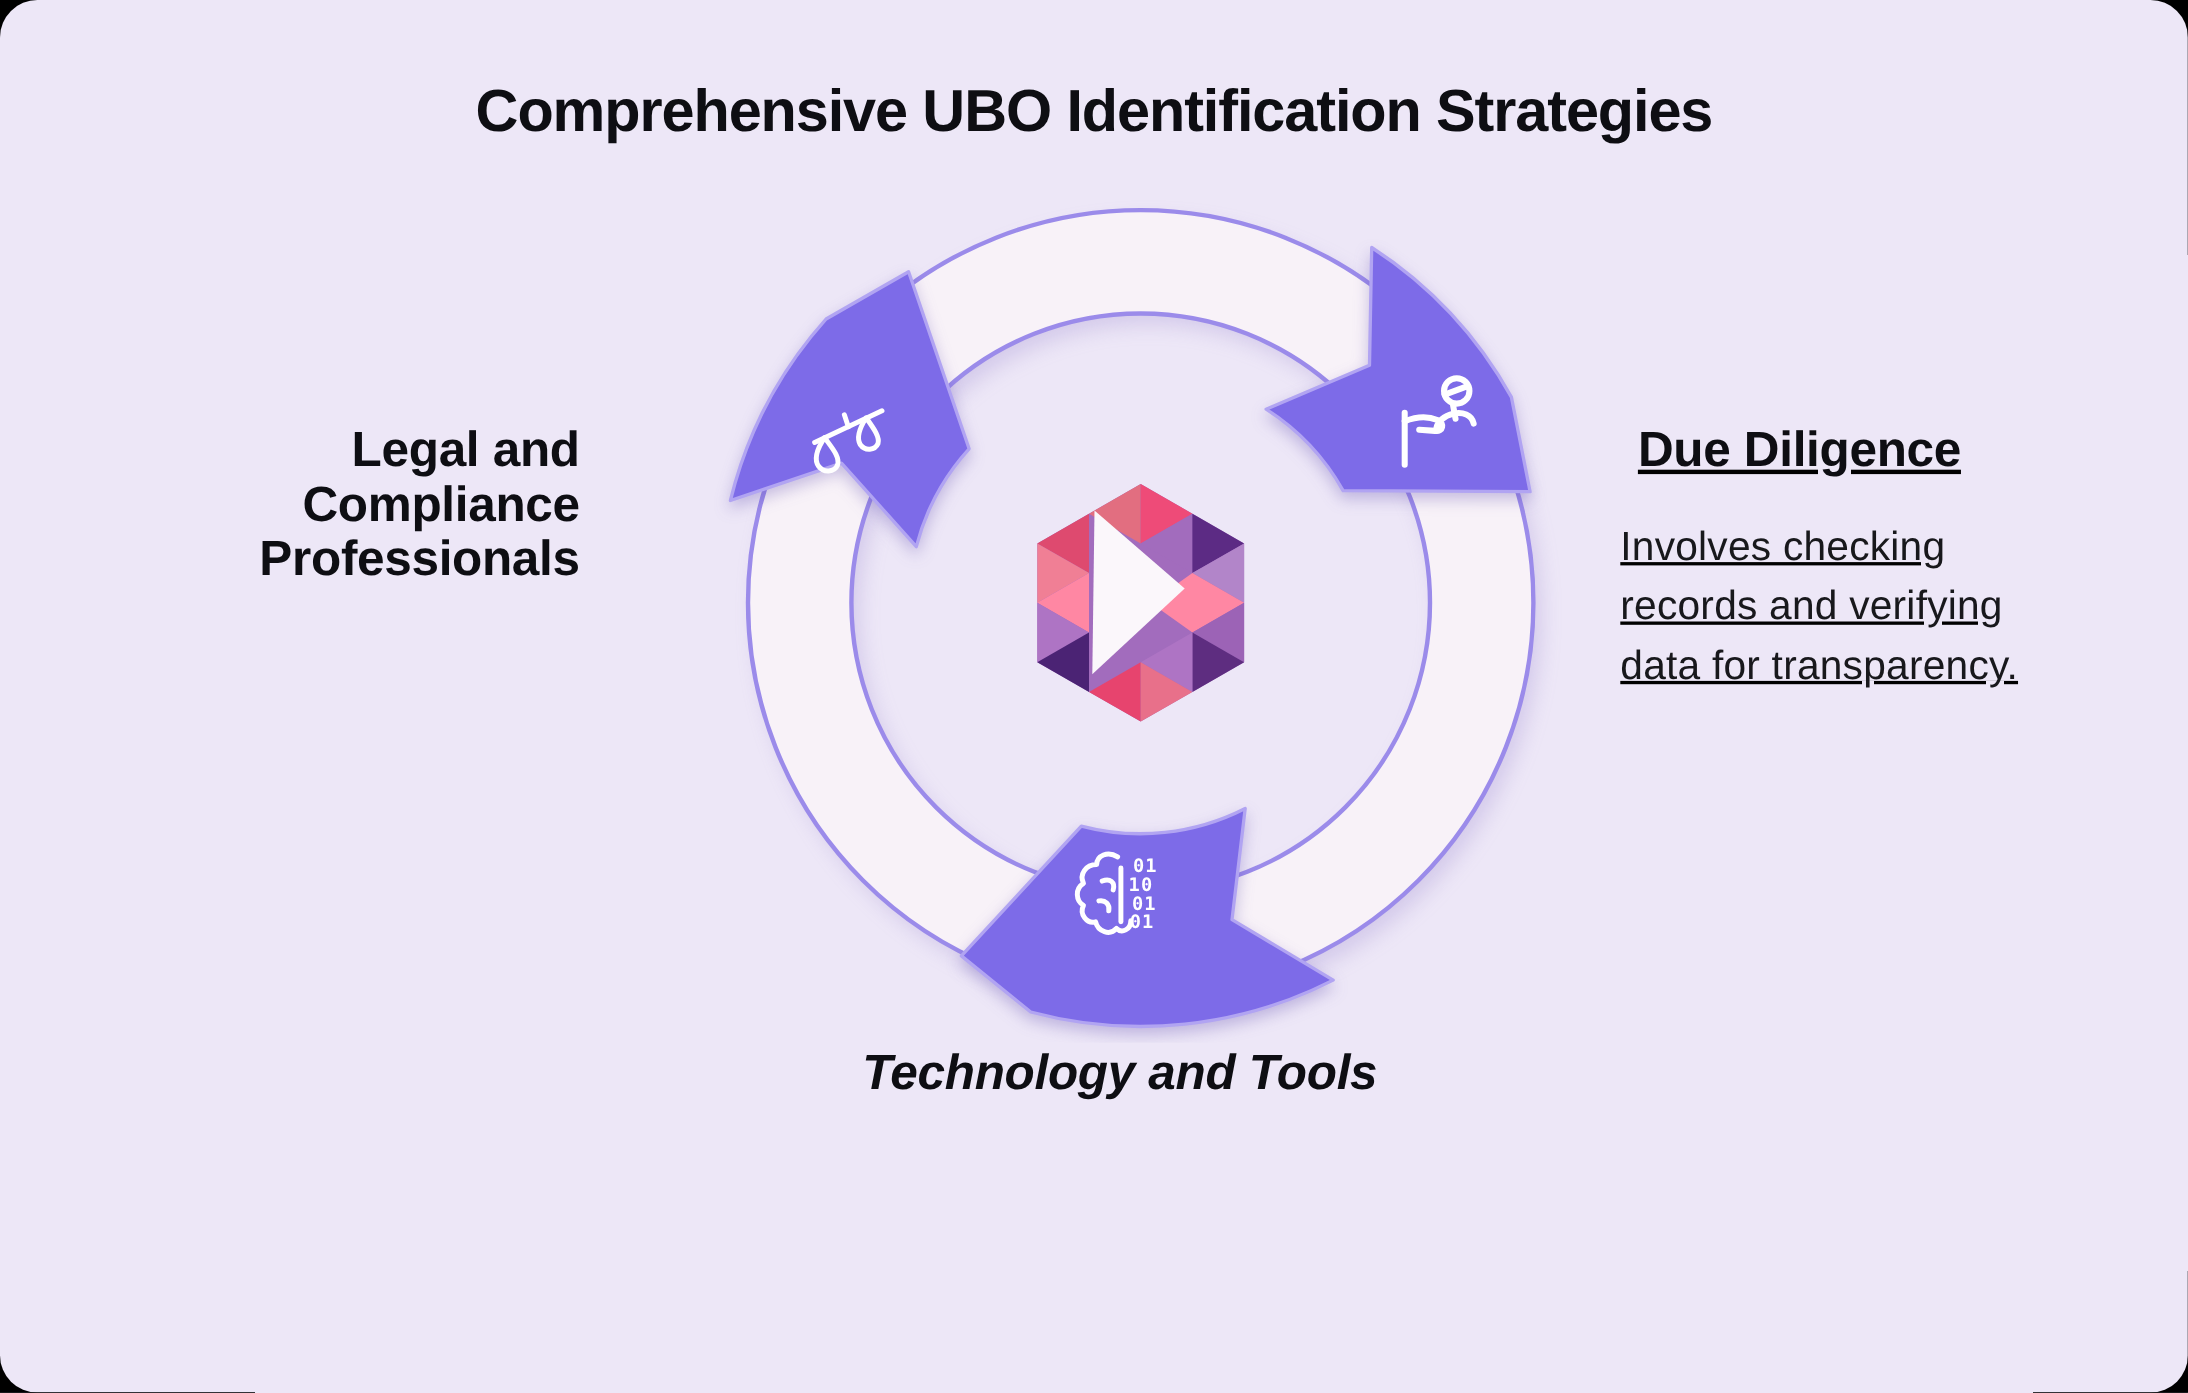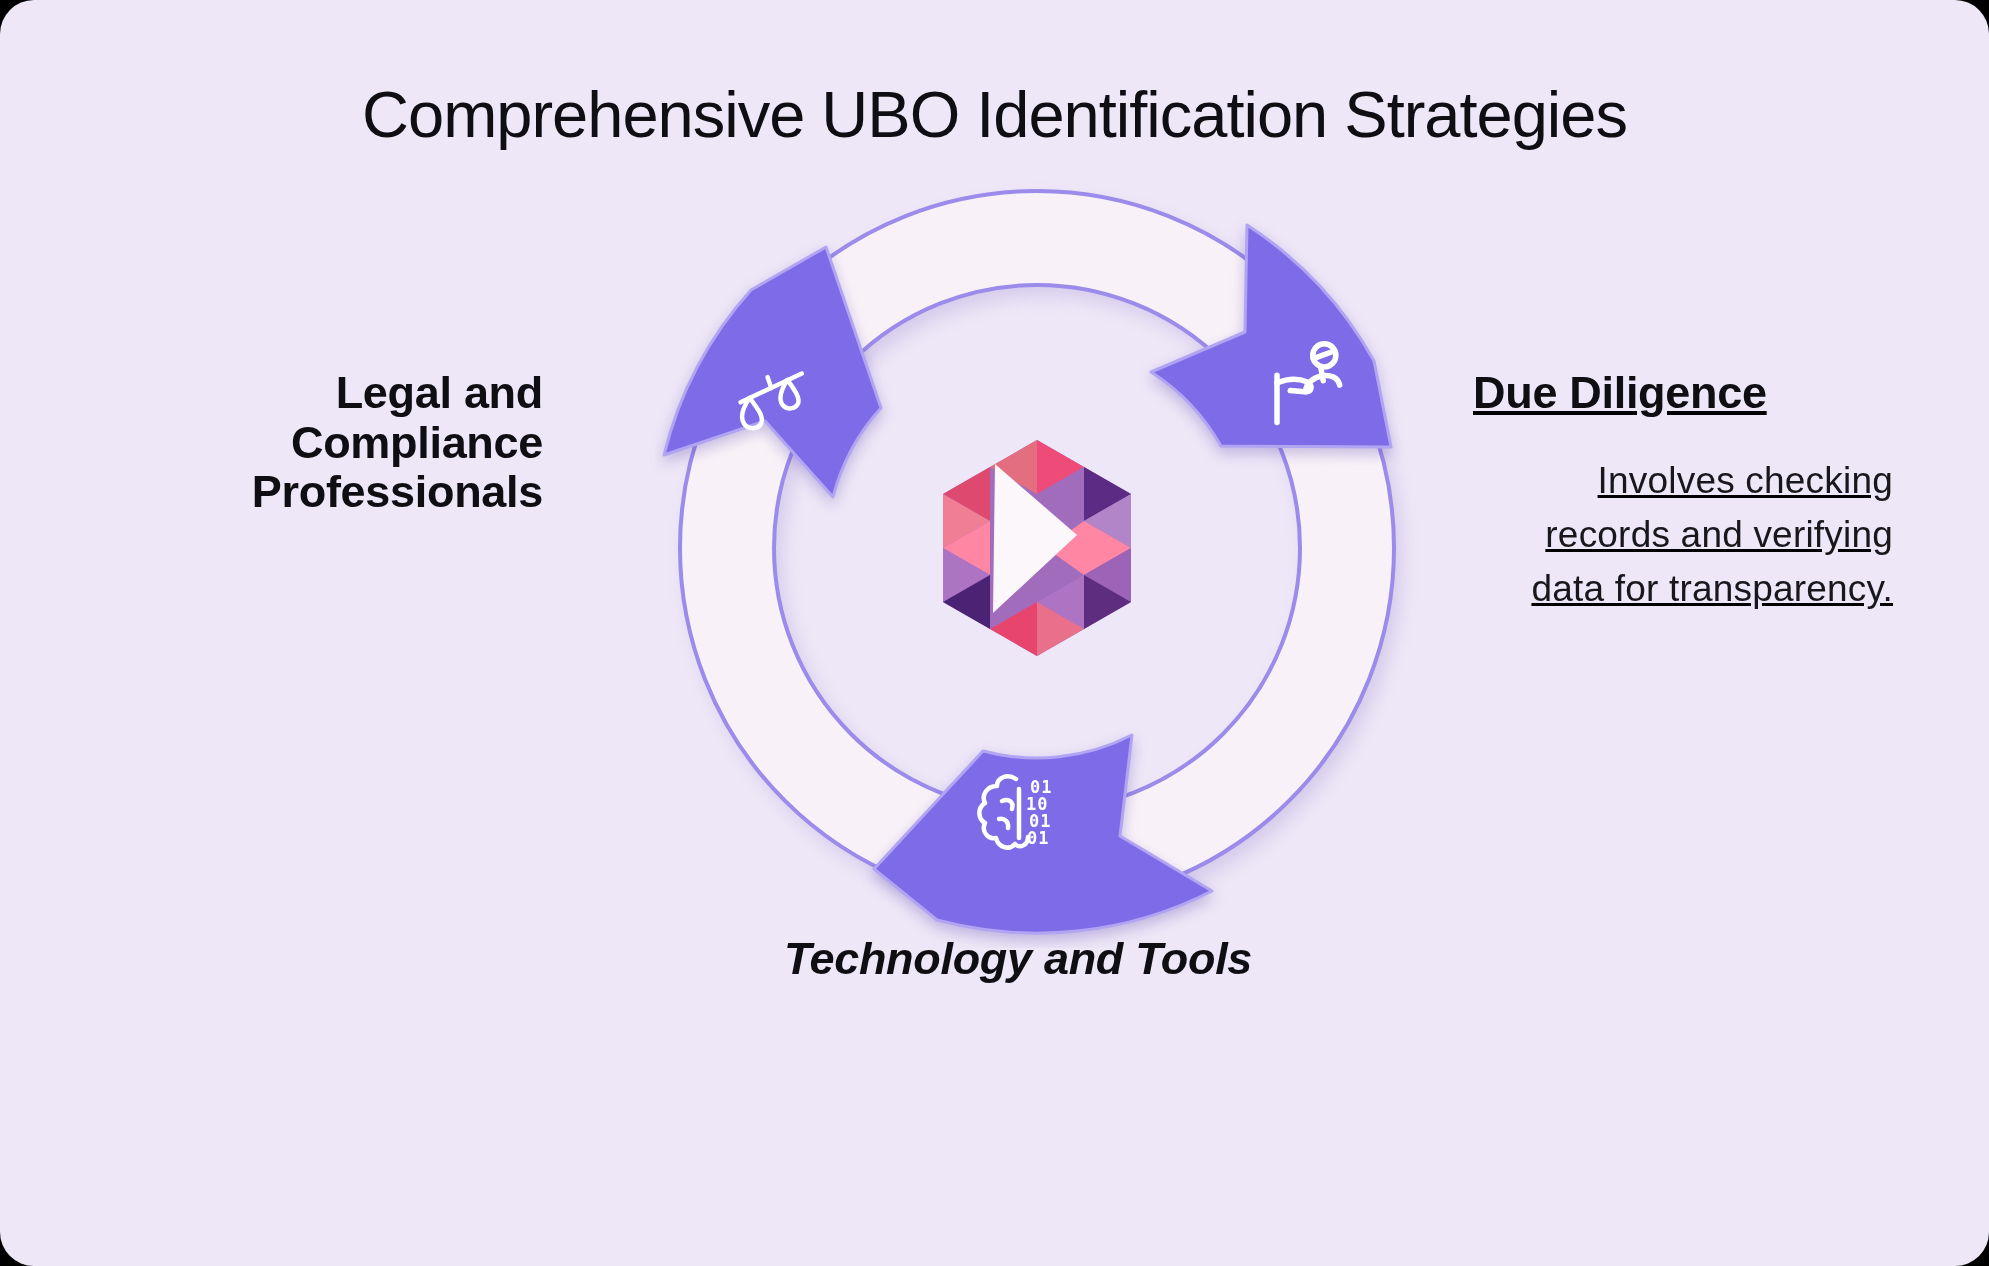--- a/index.html
+++ b/index.html
@@ -1,26 +1,26 @@
 <!DOCTYPE html>
 <html style="--outer_bg: #000000; --canvas_bg: #EDE7F7; --ring_fill: #F8F2F8; --ring_stroke: #9B8BEA; --arrow_fill: #7D6BE8; --arrow_stroke: #B1A4F2; --icon_stroke: #FFFFFF; --heading: #0E0E13; --body_text: #18181C;"><head>
 <meta charset="utf-8">
 <style>
   html,body{margin:0;padding:0;background:#000;}
   .frame{position:relative;width:1989px;height:1266px;background:var(--outer_bg,#000);overflow:hidden;
          font-family:"Liberation Sans",sans-serif;}
   .canvas{position:absolute;inset:0;background:var(--canvas_bg,#EDE7F7);border-radius:34px;overflow:hidden;}
 
   .title{position:absolute;left:0;top:36px;width:100%;text-align:center;
-         font-size:65px;font-weight:400;letter-spacing:-1px;line-height:1.08;
+         font-size:54px;font-weight:700;letter-spacing:-1px;line-height:1.08;
          color:var(--heading,#0E0E13);}
 
   .block{position:absolute;}
-  .block h2{margin:0;font-size:45px;font-weight:800;line-height:1.1;color:var(--heading,#0E0E13);letter-spacing:-.3px;}
-  .block p{margin:36px 0 0 0;font-size:37px;font-weight:400;line-height:1.47;color:var(--body_text,#18181C);letter-spacing:.2px;text-align:right;}
+  .block h2{margin:16px;font-size:45px;font-weight:800;line-height:1.1;color:var(--heading,#0E0E13);letter-spacing:-.3px;}
+  .block p{margin:36px 0 0 0;font-size:37px;font-weight:400;line-height:1.47;color:var(--body_text,#18181C);letter-spacing:.2px;}
 
   .block-legal{left:75px;top:368px;width:468px;text-align:right;}
   .block-diligence{left:1473px;top:368px;width:420px;text-align:left;text-decoration:underline;}
   .block-tech{left:763px;top:934px;width:510px;text-align:center;font-style:italic;}
 
   .diagram{position:absolute;left:635px;top:148px;width:800px;height:800px;}
 
   .band-fill{fill:none;stroke:var(--ring_fill,#F8F2F8);stroke-width:94;
              filter:drop-shadow(7px 10px 9px rgba(124,101,193,.22));}
   .band-edge{fill:none;stroke:var(--ring_stroke,#9B8BEA);stroke-width:4;}

